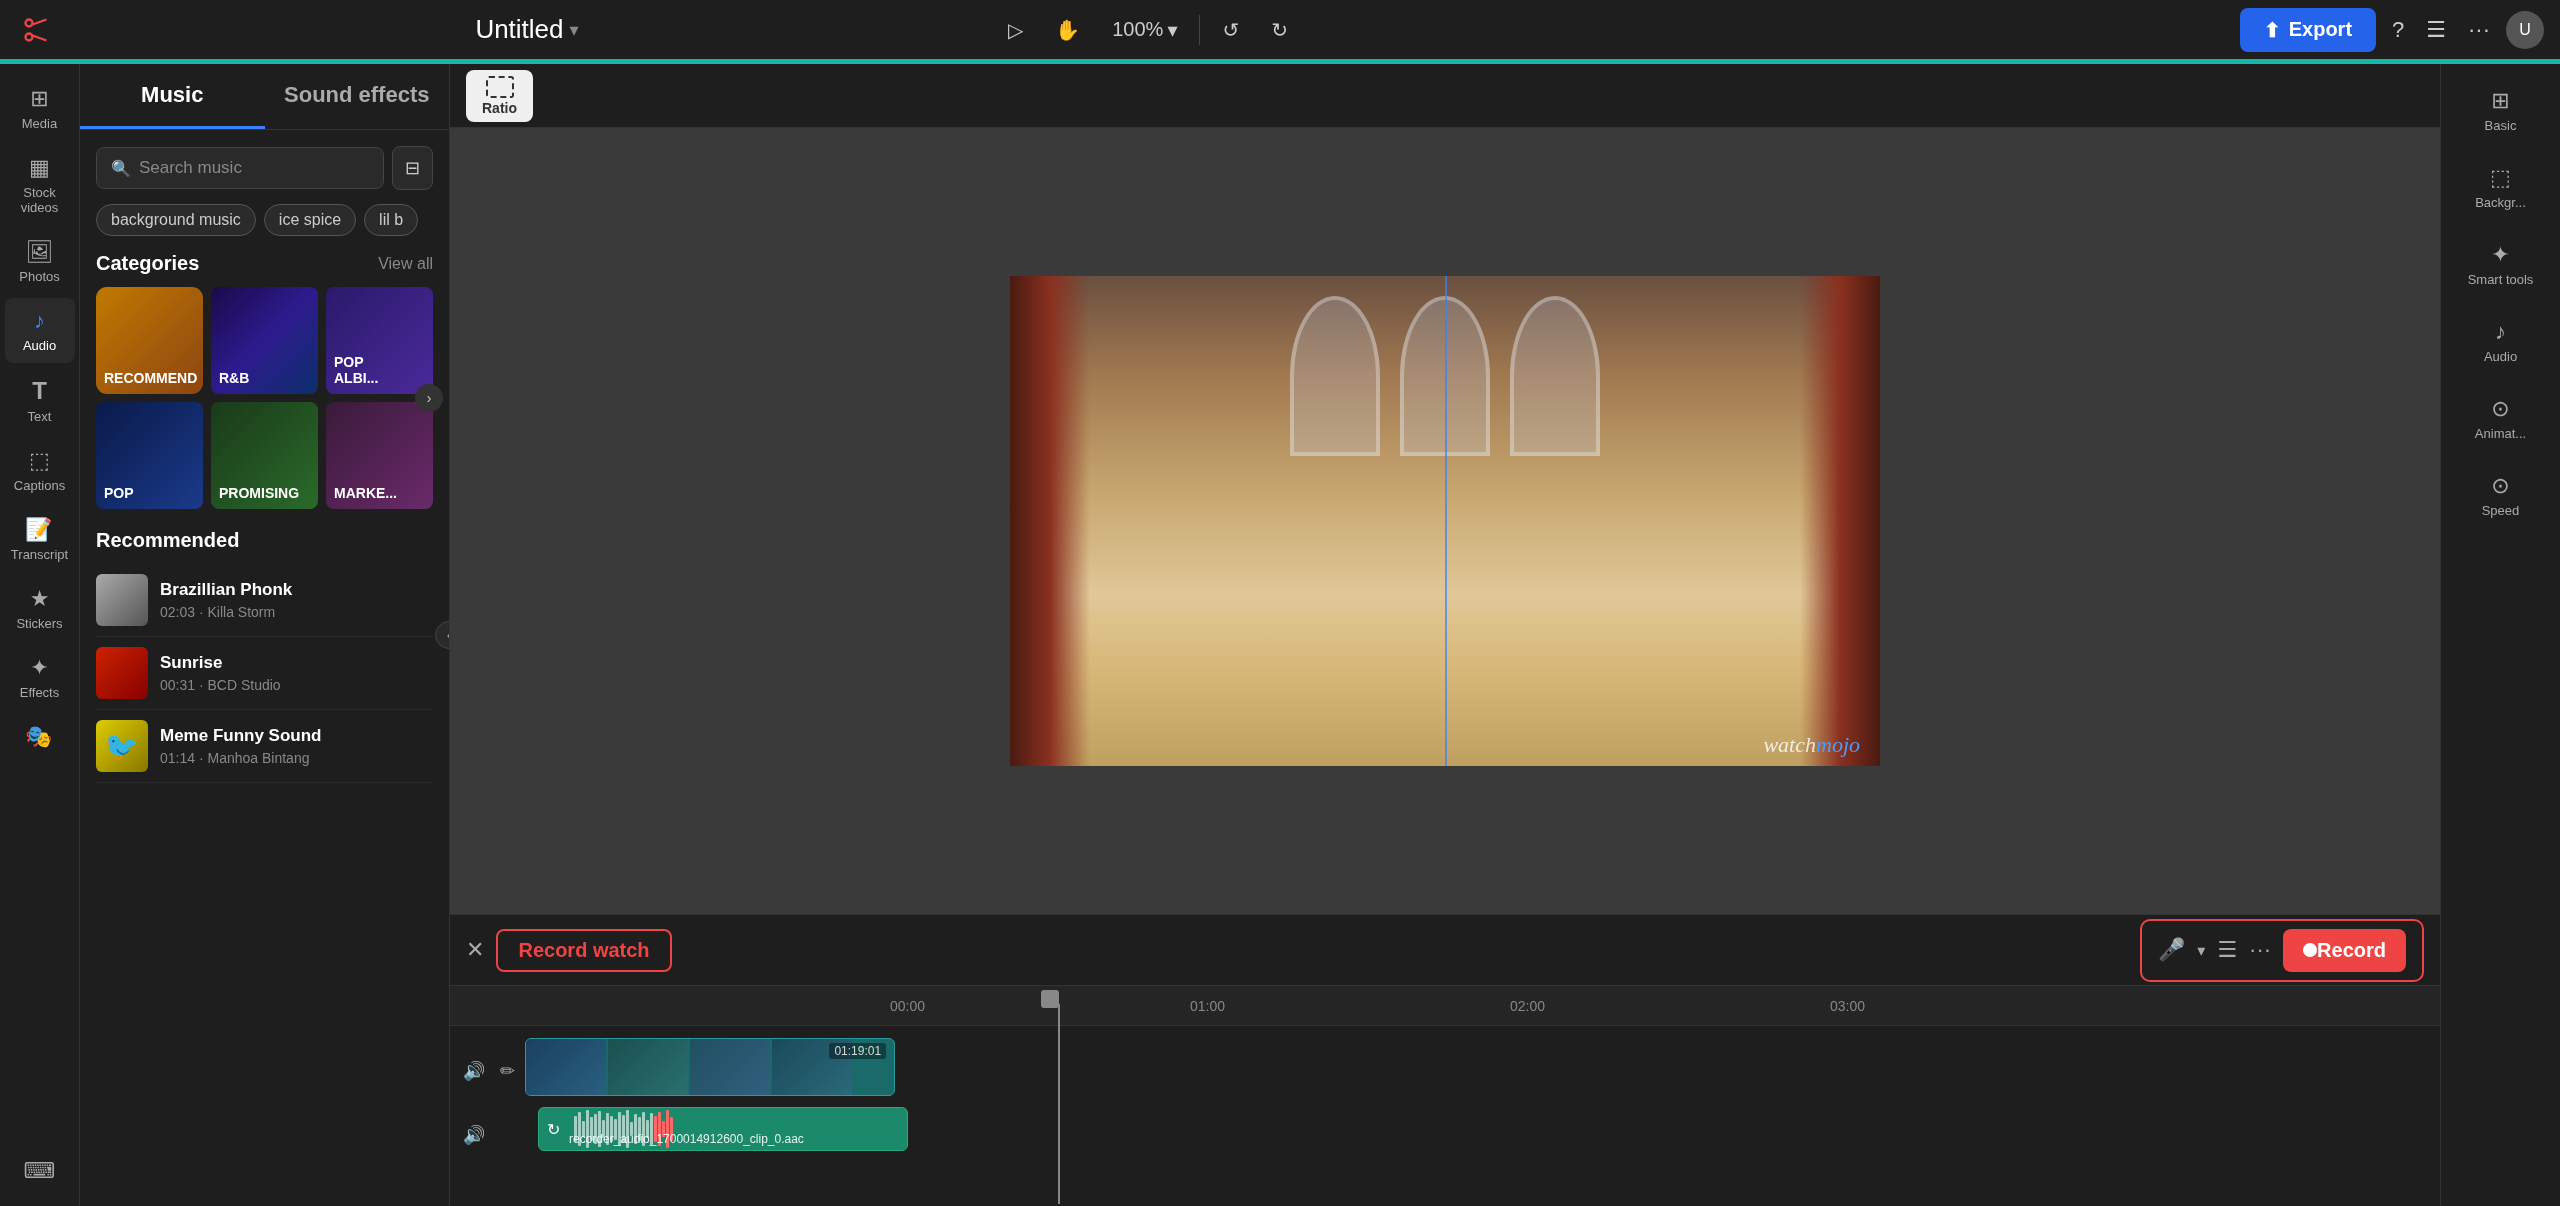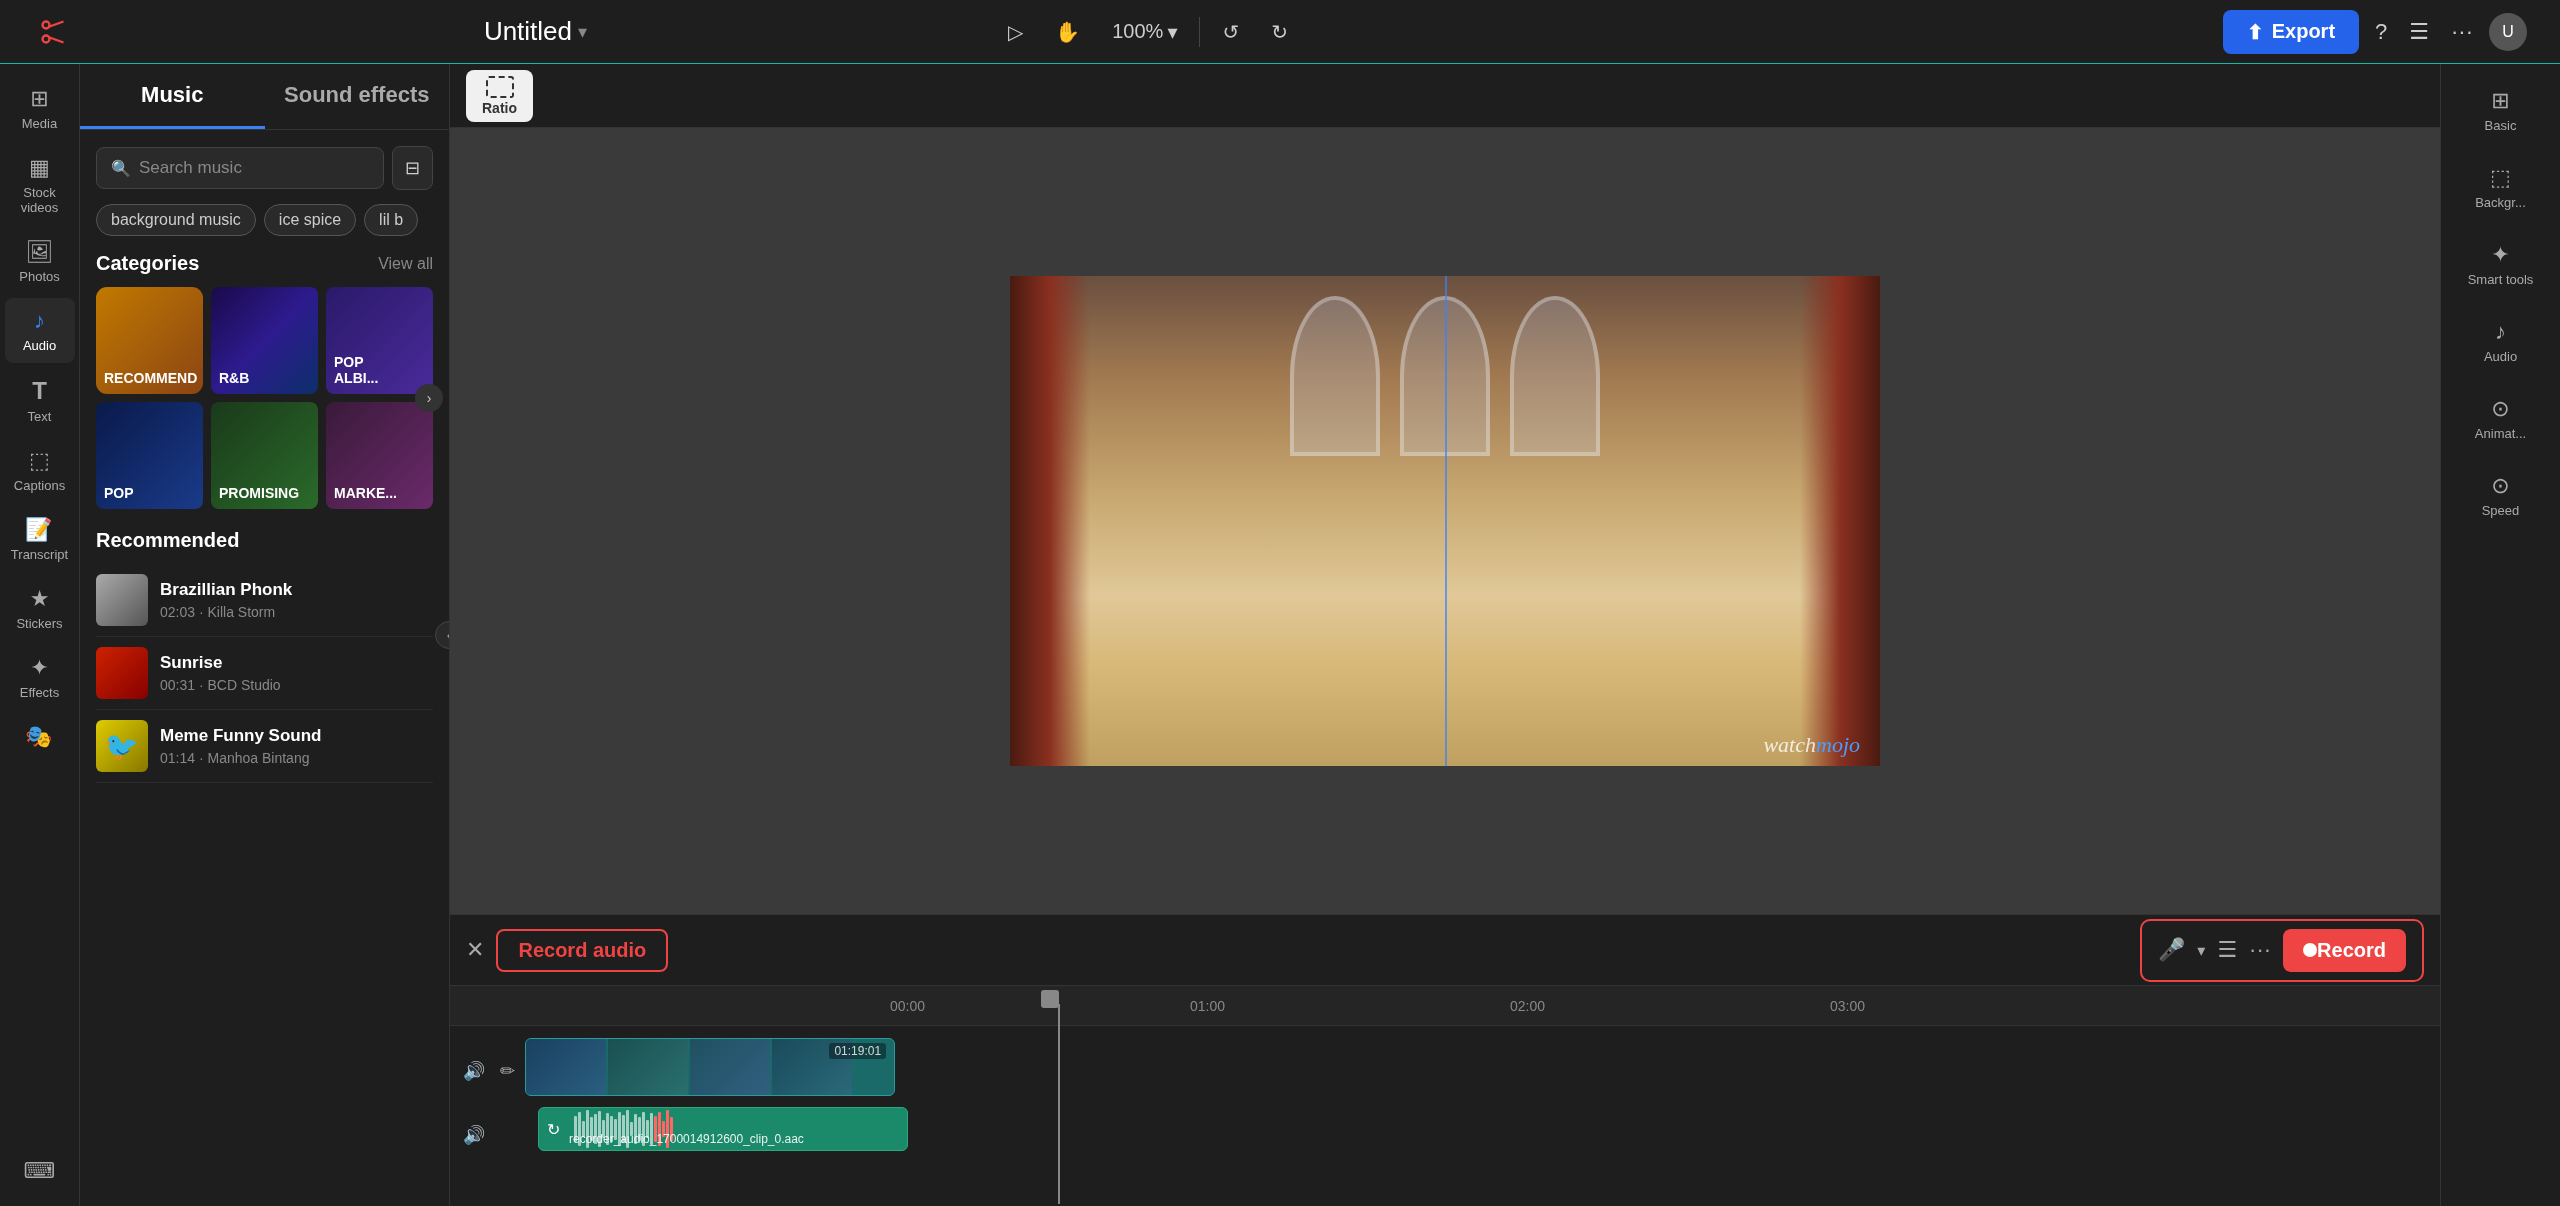--- a/index.html
+++ b/index.html
@@ -1,19 +1,19 @@
 <!DOCTYPE html>
 <html><head>
   <meta charset="utf-8">
   <style>
     * { box-sizing: border-box; margin: 0; padding: 0; }
     body { font-family: -apple-system, BlinkMacSystemFont, 'Segoe UI', sans-serif; background: #1a1a1a; color: #fff; width: 2560px; height: 1206px; overflow: hidden; display: flex; flex-direction: column; }
 
     
-    .topbar { height: 64px; background: #1e1e1e; display: flex; align-items: center; padding: 0 33px; gap: 12px; border-bottom: 1px solid #14b8a6; flex-shrink: 0; }
+    .topbar { height: 64px; background: #1e1e1e; display: flex; align-items: center; padding: 0 16px; gap: 12px; border-bottom: 5px solid #14b8a6; flex-shrink: 0; }
     .topbar-logo { width: 40px; height: 40px; display: flex; align-items: center; justify-content: center; cursor: pointer; }
     .topbar-logo svg { width: 28px; height: 28px; }
     .topbar-center { flex: 1; display: flex; align-items: center; justify-content: center; gap: 16px; }
     .project-title { display: flex; align-items: center; gap: 6px; font-size: 26px; font-weight: 500; color: #fff; cursor: pointer; }
     .topbar-tools { display: flex; align-items: center; gap: 12px; }
     .tool-btn { background: none; border: none; color: #ccc; cursor: pointer; display: flex; align-items: center; gap: 4px; font-size: 20px; padding: 6px 10px; border-radius: 6px; }
     .zoom-btn { display: flex; align-items: center; gap: 4px; color: #ccc; font-size: 20px; cursor: pointer; padding: 6px 10px; border-radius: 6px; background: none; border: none; }
     .separator { width: 1px; height: 30px; background: #444; }
     .export-btn { background: #2563eb; color: #fff; border: none; padding: 10px 24px; border-radius: 8px; font-size: 20px; font-weight: 600; cursor: pointer; display: flex; align-items: center; gap: 8px; }
     .topbar-right { display: flex; align-items: center; gap: 10px; }
@@ -337,21 +337,21 @@
             <span style="color:rgba(255,255,255,0.8)">watch</span><span style="color:#4a9eff">mojo</span>
           </div>
 
           <div style="position:absolute;left:50%;top:0;width:2px;height:100%;background:#3b82f6;opacity:0.7"></div>
         </div>
       </div>
     </div>
 
     <div class="record-audio-bar">
       <button class="close-record">✕</button>
-      <div class="record-audio-label">Record audio</div>
+      <div class="record-audio-label">Record watch</div>
       <div style="flex:1"></div>
       <div class="record-controls">
         <button class="mic-btn">🎤</button>
         <span class="chevron-down">▾</span>
         <button class="list-btn">☰</button>
         <button class="more-btn">···</button>
         <button class="record-btn">
           <span class="record-dot"></span>
           <span>Record</span>
         </button>

